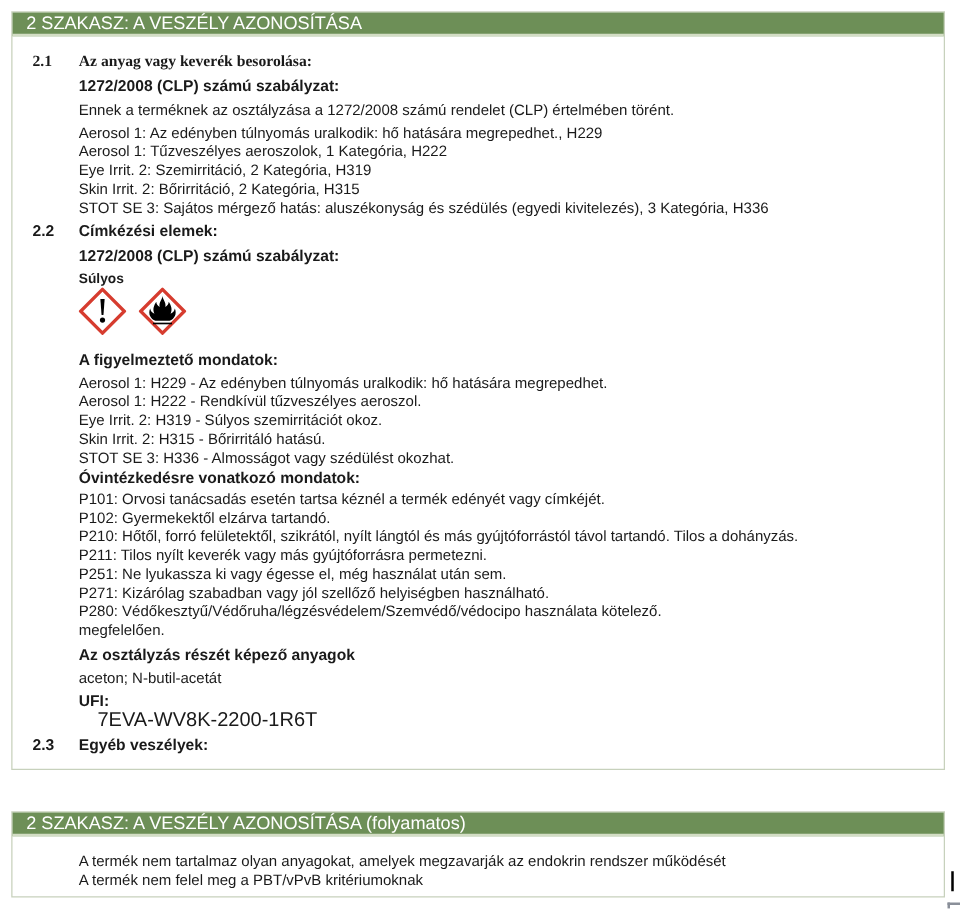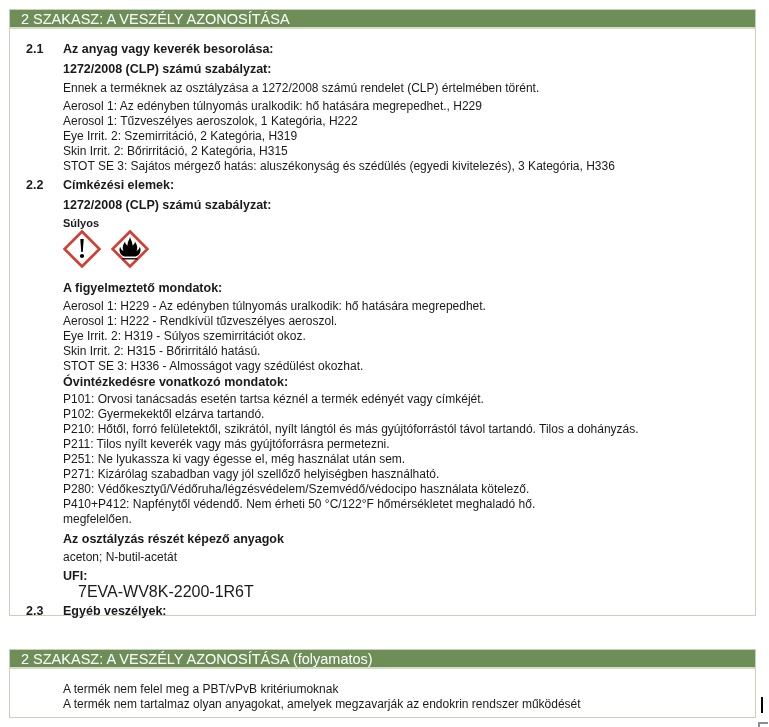--- a/index.html
+++ b/index.html
@@ -27,21 +27,21 @@
   .t{margin-left:37px;}
   .signal{font-weight:bold;font-size:11px;line-height:14px;margin-left:37px;}
   .picto-row{margin-left:37px;height:40px;display:flex;gap:10px;align-items:flex-start;}
   .picto-row svg{display:block;}
   .ufi-row{display:flex;margin-left:37px;flex-direction:column;}
   .ufi-label{font-weight:bold;font-size:12.5px;line-height:16px;}
   .ufi-value{font-size:16px;line-height:16px;margin-left:15px;}
   .caret{position:absolute;left:761px;top:697px;width:2px;height:16px;background:#000;}
   .corner-mark{position:absolute;left:758px;top:722px;width:10px;height:5px;
                border-top:2px solid #8A8F99;border-left:2px solid #8A8F99;}
-  .mt12{margin-top:12px;} .mt10{margin-top:10px;} .mt4{margin-top:4px;} .mt3{margin-top:3px;}
+  .mt12{margin-top:12px;font-family:Liberation Serif, serif;} .mt10{margin-top:10px;} .mt4{margin-top:4px;} .mt3{margin-top:3px;}
   .mt2{margin-top:2px;} .mt0{margin-top:0;}
   .box2 .content{padding-top:13px;}
 </style>
 </head>
 <body>
 
 <div class="page">
 
   <div class="box box1">
     <div class="bar">
@@ -100,21 +100,20 @@
 
       <div class="h mt0">Óvintézkedésre vonatkozó mondatok:</div>
       <div class="mt2">
         <div class="t">P101: Orvosi tanácsadás esetén tartsa kéznél a termék edényét vagy címkéjét.</div>
         <div class="t">P102: Gyermekektől elzárva tartandó.</div>
         <div class="t">P210: Hőtől, forró felületektől, szikrától, nyílt lángtól és más gyújtóforrástól távol tartandó. Tilos a dohányzás.</div>
         <div class="t">P211: Tilos nyílt keverék vagy más gyújtóforrásra permetezni.</div>
         <div class="t">P251: Ne lyukassza ki vagy égesse el, még használat után sem.</div>
         <div class="t">P271: Kizárólag szabadban vagy jól szellőző helyiségben használható.</div>
         <div class="t">P280: Védőkesztyű/Védőruha/légzésvédelem/Szemvédő/védocipo használata kötelező.</div>
-        <div class="t">P410+P412: Napfénytől védendő. Nem érheti 50 °C/122°F hőmérsékletet meghaladó hő.</div>
         <div class="t">megfelelően.</div>
       </div>
 
       <div class="h mt4">Az osztályzás részét képező anyagok</div>
       <div class="t mt3">aceton; N-butil-acetát</div>
 
       <div class="ufi-row mt3">
         <span class="ufi-label">UFI:</span>
         <span class="ufi-value">7EVA-WV8K-2200-1R6T</span>
       </div>
@@ -125,21 +124,21 @@
       </div>
 
     </div>
   </div>
 
   <div class="box box2">
     <div class="bar">
       <span>2 SZAKASZ: A VESZÉLY AZONOSÍTÁSA (folyamatos)</span>
     </div>
     <div class="content">
+      <div class="t">A termék nem tartalmaz olyan anyagokat, amelyek megzavarják az endokrin rendszer működését</div>
       <div class="t">A termék nem felel meg a PBT/vPvB kritériumoknak</div>
-      <div class="t">A termék nem tartalmaz olyan anyagokat, amelyek megzavarják az endokrin rendszer működését</div>
     </div>
   </div>
 
   <div class="caret"></div>
   <div class="corner-mark"></div>
 
 </div>
 
 </body></html>

